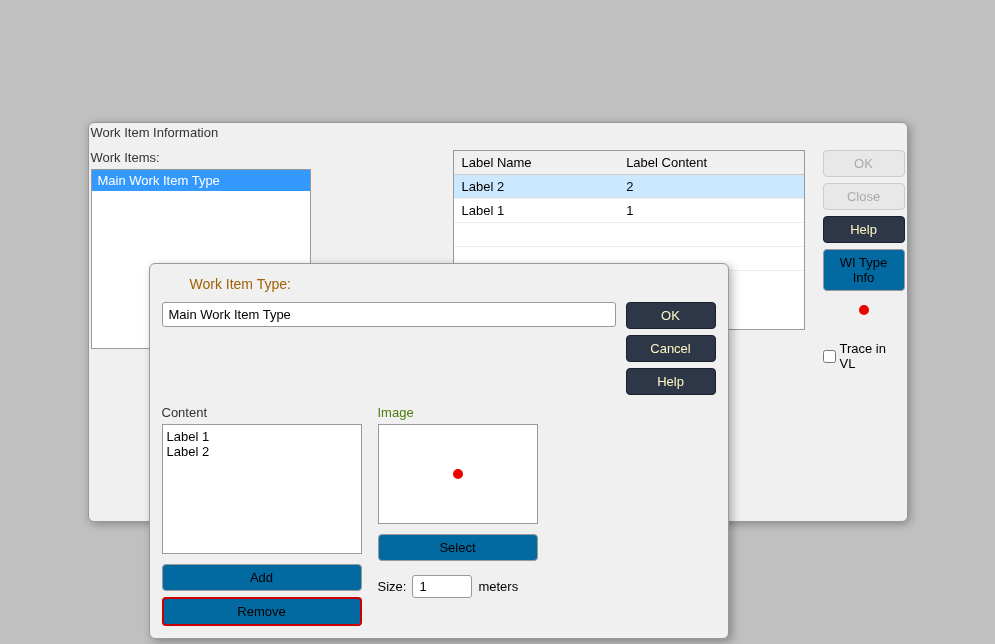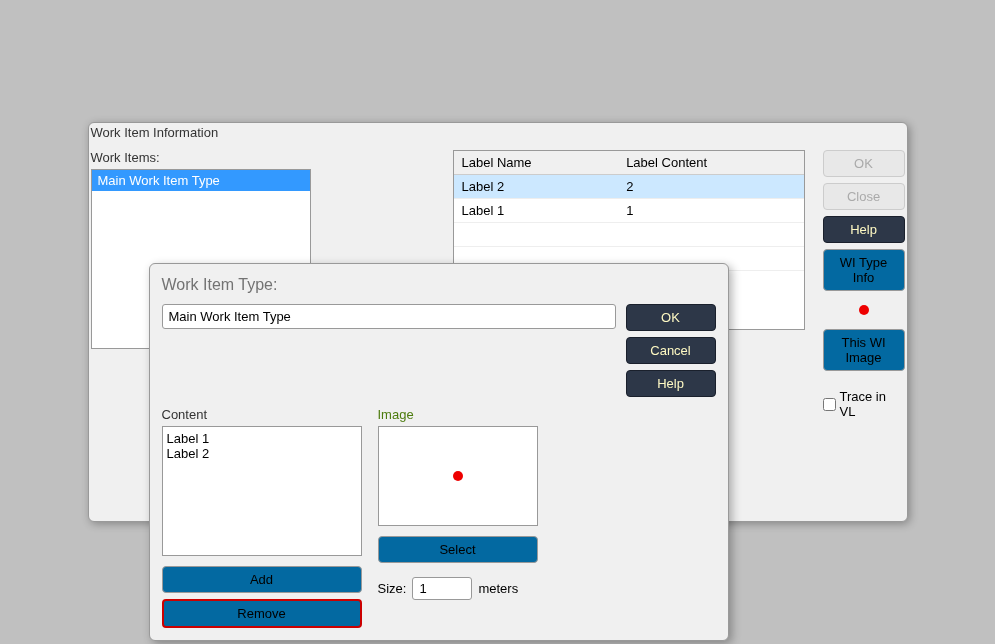--- a/index.html
+++ b/index.html
@@ -146,23 +146,24 @@
       background: #f0f0f0;
       border: 1px solid #999;
       border-radius: 6px;
       padding: 12px;
       width: 580px;
       box-shadow: 3px 3px 10px rgba(0,0,0,0.3);
       z-index: 10;
     }
 
     .inner-dialog-title {
-      font-size: 16px;
-      color: #737373;
+      font-size: 14px;
+      color: #a16207;
       margin-bottom: 10px;
+      margin-left: 28px;
     }
 
     .inner-row {
       display: flex;
       gap: 10px;
       align-items: flex-start;
     }
 
     .name-input {
       flex: 1;
@@ -314,21 +315,20 @@
         </table>
       </div>
     </div>
 
     <div class="right-buttons">
       <button class="btn btn-disabled">OK</button>
       <button class="btn btn-disabled">Close</button>
       <button class="btn btn-dark">Help</button>
       <button class="btn">WI Type Info</button>
       <div class="red-dot"></div>
-      <button class="btn">This WI Image</button>
       <div class="checkbox-row">
         <input type="checkbox" style="">
         <span>Trace in VL</span>
       </div>
     </div>
   </div>
 
   <div class="inner-dialog">
     <div class="inner-dialog-title">Work Item Type:</div>
 

